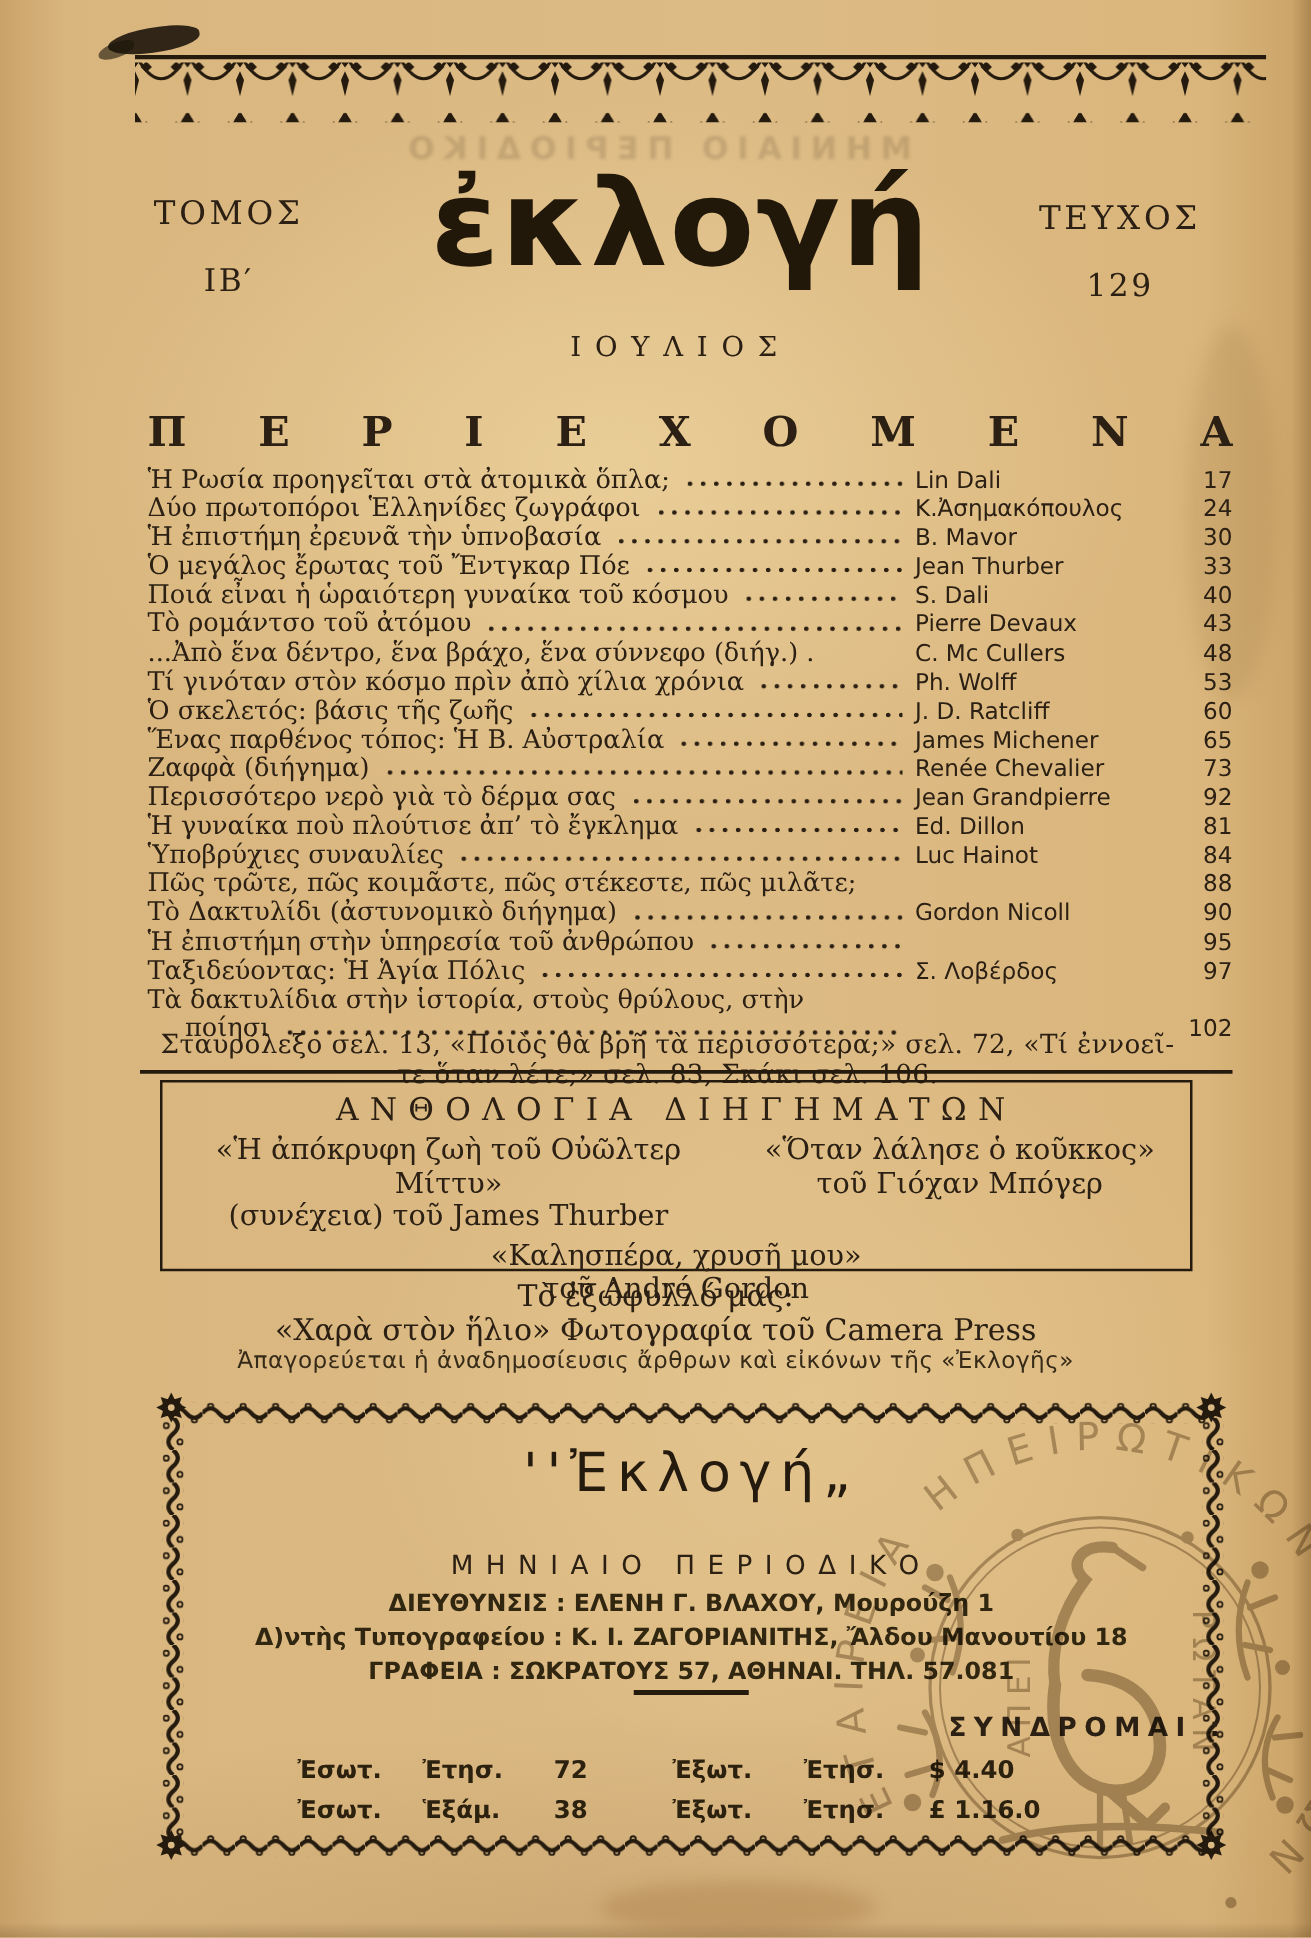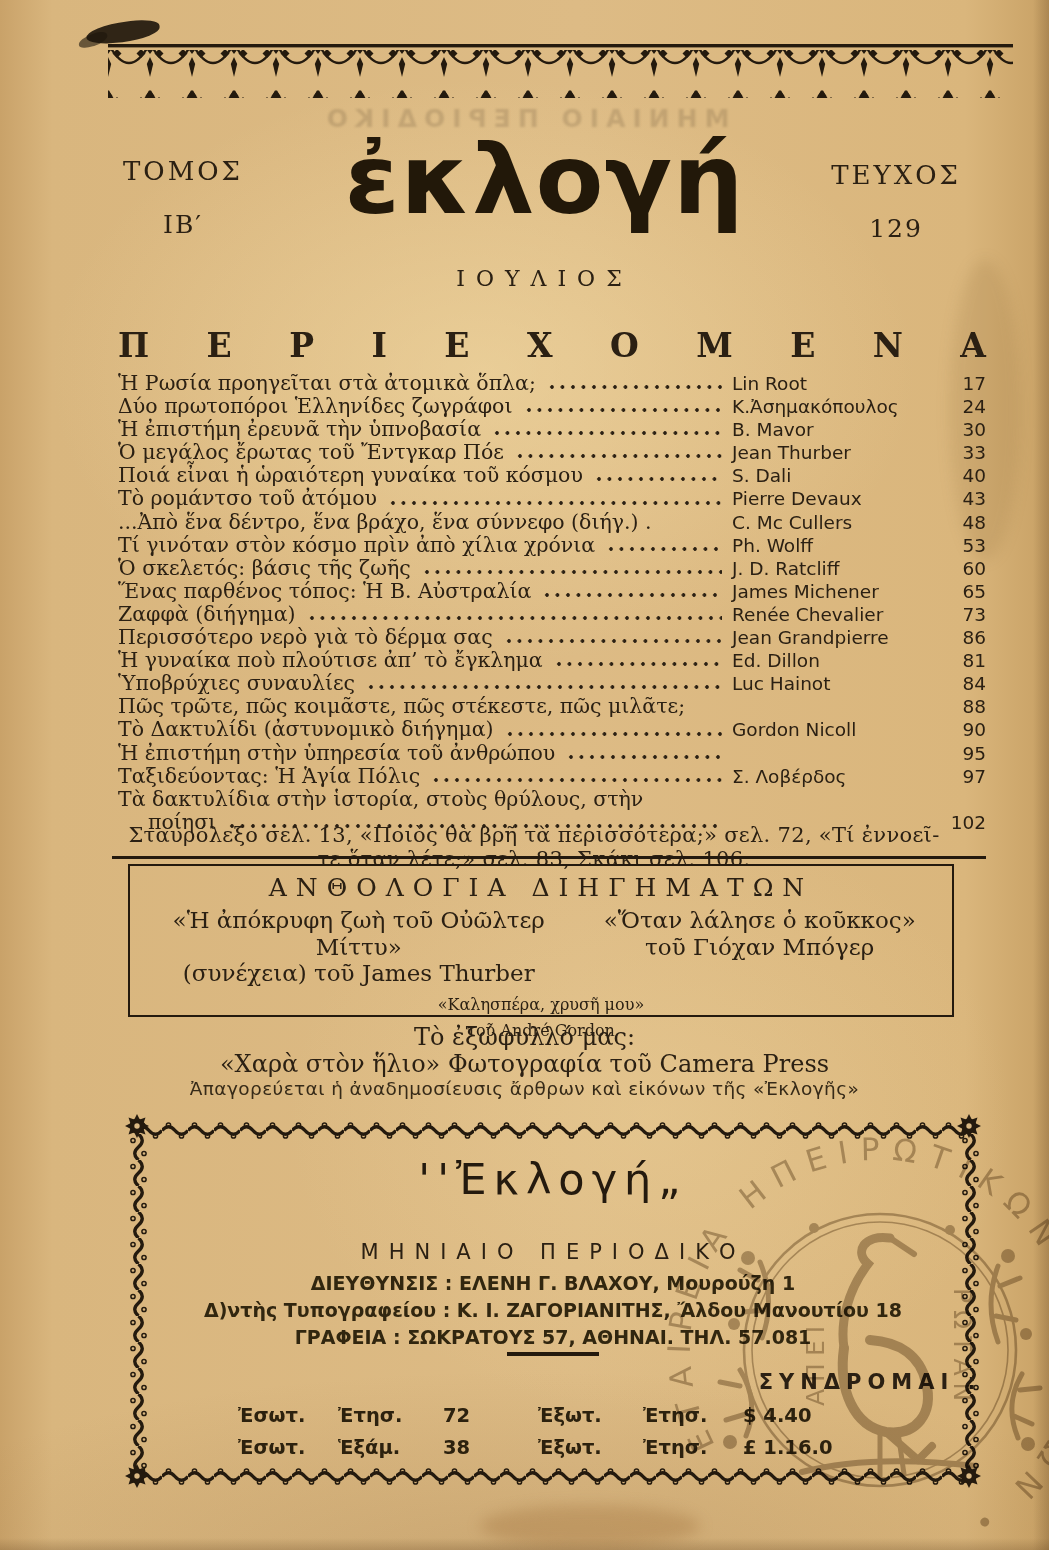--- a/index.html
+++ b/index.html
@@ -48,25 +48,25 @@
   .leader.hidden{background:none;}
   .toc-author{flex:0 0 208px;font-family:"DejaVu Sans",sans-serif;font-size:18.5px;}
   .toc-page{flex:0 0 46px;text-align:right;font-family:"DejaVu Sans",sans-serif;font-size:18.5px;}
   .toc-note{position:absolute;top:812px;left:82px;width:904px;text-align:center;
     font-size:21px;line-height:23.5px;letter-spacing:.3px;margin-top:12px;}
   
   .rule-above-box{position:absolute;top:856px;left:112px;width:874px;height:3px;background:#241a0e;}
   .anthology{position:absolute;top:864px;left:128px;width:822px;height:142px;
     border:2.5px solid #241a0e;padding-top:7px;}
   .anthology .head{text-align:center;font-size:25px;letter-spacing:9px;}
-  .anthology .cols{display:flex;justify-content:flex-start;margin-top:5px;padding:0 6px;}
+  .anthology .cols{display:flex;justify-content:space-between;margin-top:5px;padding:0 6px;}
   .anthology .col{text-align:center;font-size:23px;line-height:26.5px;}
   .anthology .col.l{flex:0 0 55%;}
   .anthology .col.r{flex:0 0 44%;}
-  .anthology .center{text-align:center;font-size:16px;line-height:26.5px;margin-top:5px;}
+  .anthology .center{text-align:center;font-size:23px;line-height:26.5px;margin-top:5px;}
   
   .cover{position:absolute;top:1024px;left:0;width:100%;text-align:center;}
   .cover .l1{font-size:24px;line-height:26px;}
   .cover .l2{font-size:24px;line-height:28px;}
   .cover .copy{font-family:"DejaVu Sans",sans-serif;font-weight:normal;font-size:18.5px;
     line-height:21.5px;color:#362a18;letter-spacing:.4px;}
   
   .frame{position:absolute;left:124px;top:1112px;width:858px;height:382px;}
   .frame svg.bT{position:absolute;left:12px;top:10px;}
   .frame svg.bB{position:absolute;left:12px;top:356px;}
@@ -169,21 +169,21 @@
     <span>Ο</span>
     <span>Μ</span>
     <span>Ε</span>
     <span>Ν</span>
     <span>Α</span>
   </div>
 <div class="toc" id="toc-list">
     <div class="toc-row">
       <span class="toc-title">Ἡ Ρωσία προηγεῖται στὰ ἀτομικὰ ὅπλα;</span>
       <span class="leader"></span>
-      <span class="toc-author">Lin Root</span>
+      <span class="toc-author">Lin Dali</span>
       <span class="toc-page">17</span>
     </div>
     <div class="toc-row">
       <span class="toc-title">Δύο πρωτοπόροι Ἑλληνίδες ζωγράφοι</span>
       <span class="leader"></span>
       <span class="toc-author">Κ.Ἀσημακόπουλος</span>
       <span class="toc-page">24</span>
     </div>
     <div class="toc-row">
       <span class="toc-title">Ἡ ἐπιστήμη ἐρευνᾶ τὴν ὑπνοβασία</span>
@@ -236,21 +236,21 @@
     <div class="toc-row">
       <span class="toc-title">Ζαφφὰ (διήγημα)</span>
       <span class="leader"></span>
       <span class="toc-author">Renée Chevalier</span>
       <span class="toc-page">73</span>
     </div>
     <div class="toc-row">
       <span class="toc-title">Περισσότερο νερὸ γιὰ τὸ δέρμα σας</span>
       <span class="leader"></span>
       <span class="toc-author">Jean Grandpierre</span>
-      <span class="toc-page">86</span>
+      <span class="toc-page">92</span>
     </div>
     <div class="toc-row">
       <span class="toc-title">Ἡ γυναίκα ποὺ πλούτισε ἀπ’ τὸ ἔγκλημα</span>
       <span class="leader"></span>
       <span class="toc-author">Ed. Dillon</span>
       <span class="toc-page">81</span>
     </div>
     <div class="toc-row">
       <span class="toc-title">Ὑποβρύχιες συναυλίες</span>
       <span class="leader"></span>

